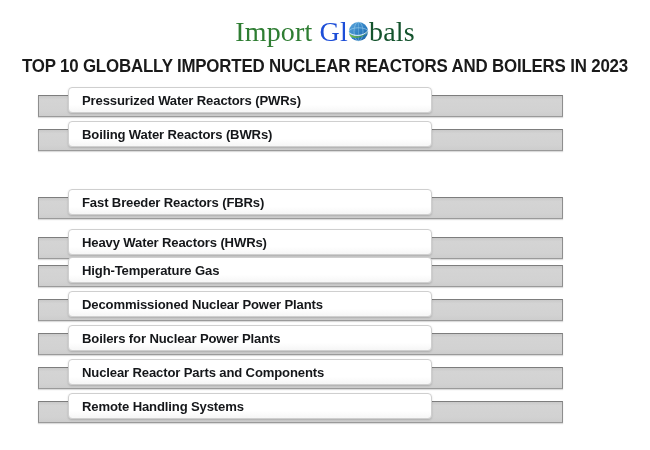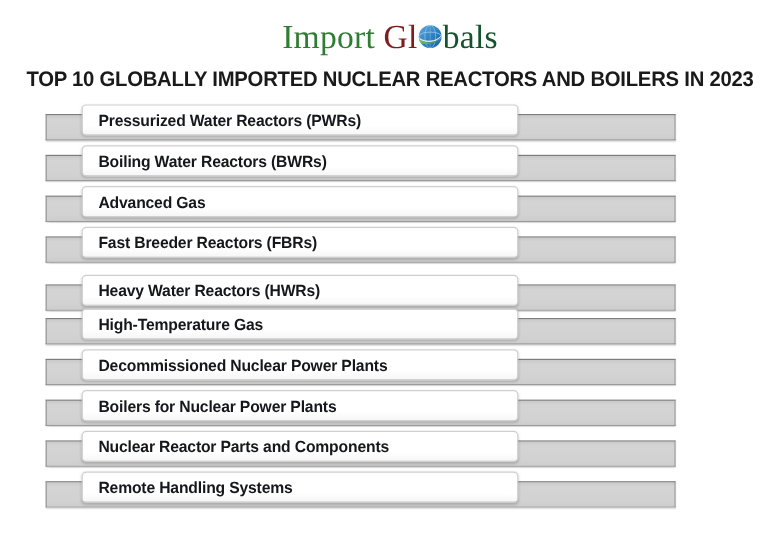--- a/index.html
+++ b/index.html
@@ -32,21 +32,21 @@
     font-size: 28px;
     letter-spacing: 0.2px;
     white-space: nowrap;
   }
   #logo-import {
     color: #2e7d32;
     font-weight: 400;
   }
   #logo-sep { width: 7px; display: inline-block; }
   #logo-g {
-    color: #7f1d1d;
+    color: #1d4ed8;
     font-weight: 400;
   }
   #globe-icon {
     display: inline-block;
     width: 21px;
     height: 21px;
     position: relative;
     margin: 0 0px;
     transform: translateY(1px);
   }
@@ -161,26 +161,20 @@
       <div class="bar-label-box">
         <span class="bar-label-text">Pressurized Water Reactors (PWRs)</span>
       </div>
     </div>
     <div class="bar-row" style="top: 34px;">
       <div class="bar-track" style="width: 525px;"></div>
       <div class="bar-label-box">
         <span class="bar-label-text">Boiling Water Reactors (BWRs)</span>
       </div>
     </div>
-    <div class="bar-row" style="top: 68px;">
-      <div class="bar-track" style="width: 525px;"></div>
-      <div class="bar-label-box">
-        <span class="bar-label-text">Advanced Gas</span>
-      </div>
-    </div>
     <div class="bar-row" style="top: 102px;">
       <div class="bar-track" style="width: 525px;"></div>
       <div class="bar-label-box">
         <span class="bar-label-text">Fast Breeder Reactors (FBRs)</span>
       </div>
     </div>
     <div class="bar-row" style="top: 142px;">
       <div class="bar-track" style="width: 525px;"></div>
       <div class="bar-label-box">
         <span class="bar-label-text">Heavy Water Reactors (HWRs)</span>

